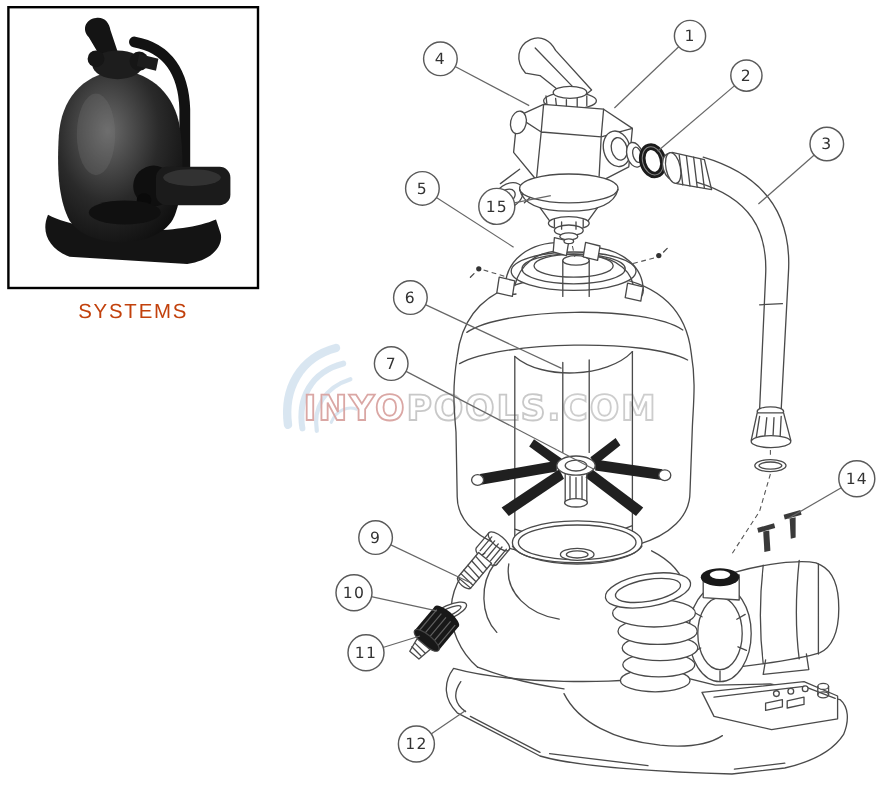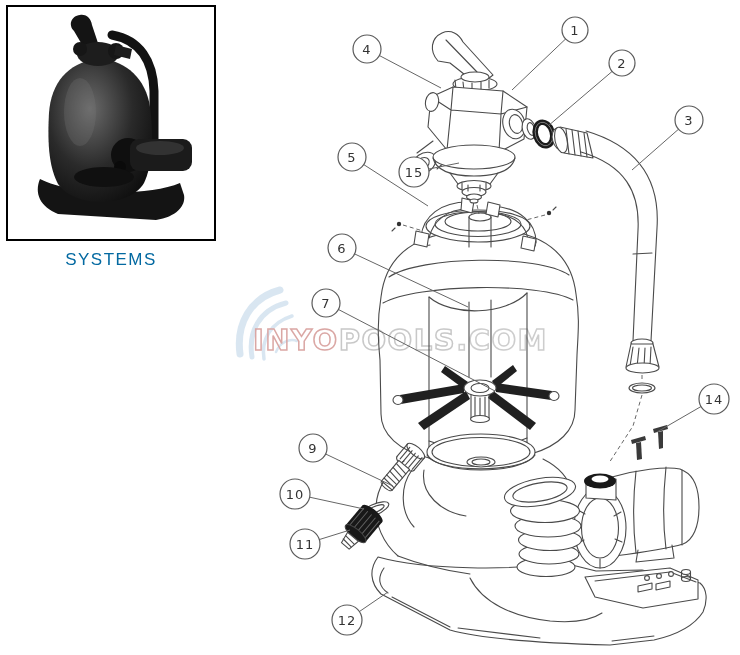--- a/index.html
+++ b/index.html
@@ -1,21 +1,21 @@
 <!DOCTYPE html>
 <html><head>
 <meta charset="utf-8">
 <style>
   html,body{margin:0;padding:0;background:#fff;}
   #screen{position:relative;width:740px;height:655px;background:#fff;overflow:hidden;
           font-family:"Liberation Sans",sans-serif;}
   .thumb-box{position:absolute;left:6px;top:5px;width:206px;height:232px;border:2px solid #000;
              background:#fff;}
   .systems-label{position:absolute;left:6px;top:250px;width:210px;text-align:center;
-                 font-size:17px;letter-spacing:1.5px;color:#0369a1;}
+                 font-size:17px;letter-spacing:1.5px;color:#c2410c;}
   #diagram{position:absolute;left:0;top:0;}
   .ln{fill:none;stroke:#4a4a4a;stroke-width:1.1;stroke-linecap:round;stroke-linejoin:round;}
   .lnf{fill:#ffffff;stroke:#4a4a4a;stroke-width:1.1;stroke-linejoin:round;}
   .dk{fill:#202020;stroke:none;}
   .dash{fill:none;stroke:#555;stroke-width:0.9;stroke-dasharray:4 3;}
   .ldr{stroke:#666;stroke-width:1;fill:none;}
   .co{fill:#fff;stroke:#5a5a5a;stroke-width:1.2;}
   .cotxt{font-family:"DejaVu Sans",sans-serif;font-size:13px;fill:#333;text-anchor:middle;letter-spacing:1px;}
   .wmtext{font-family:"DejaVu Sans",sans-serif;font-weight:bold;font-size:29px;
           letter-spacing:1.5px;fill:none;stroke-width:1.5;opacity:.95;}

